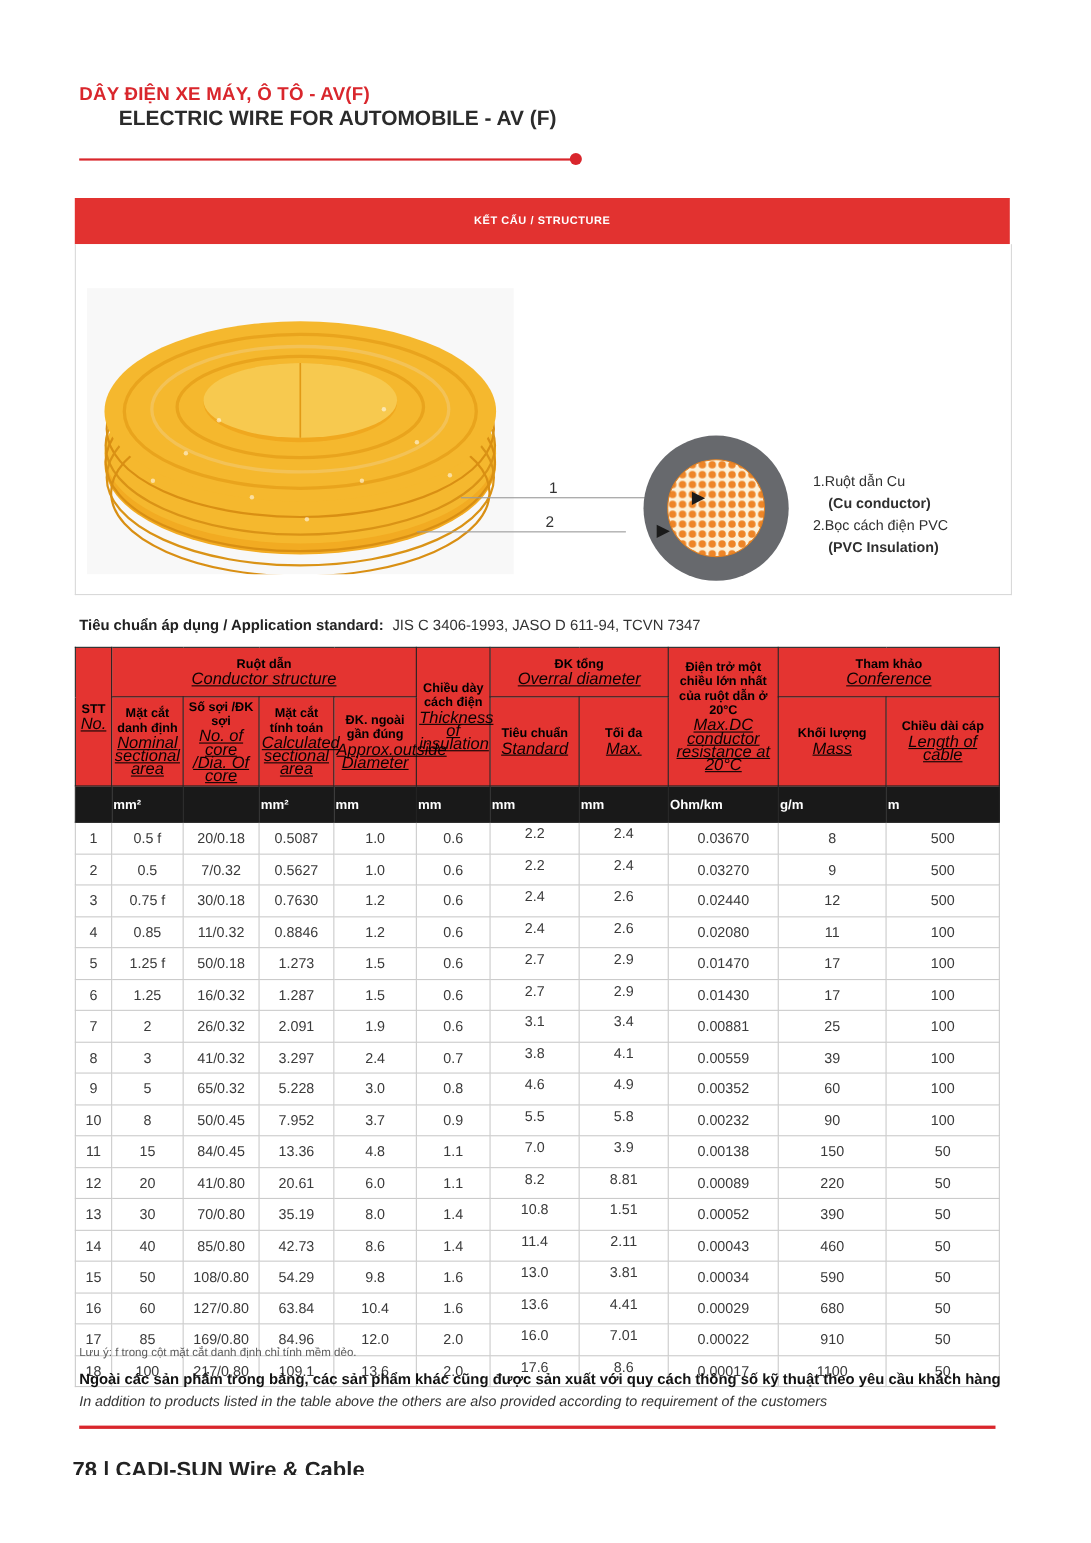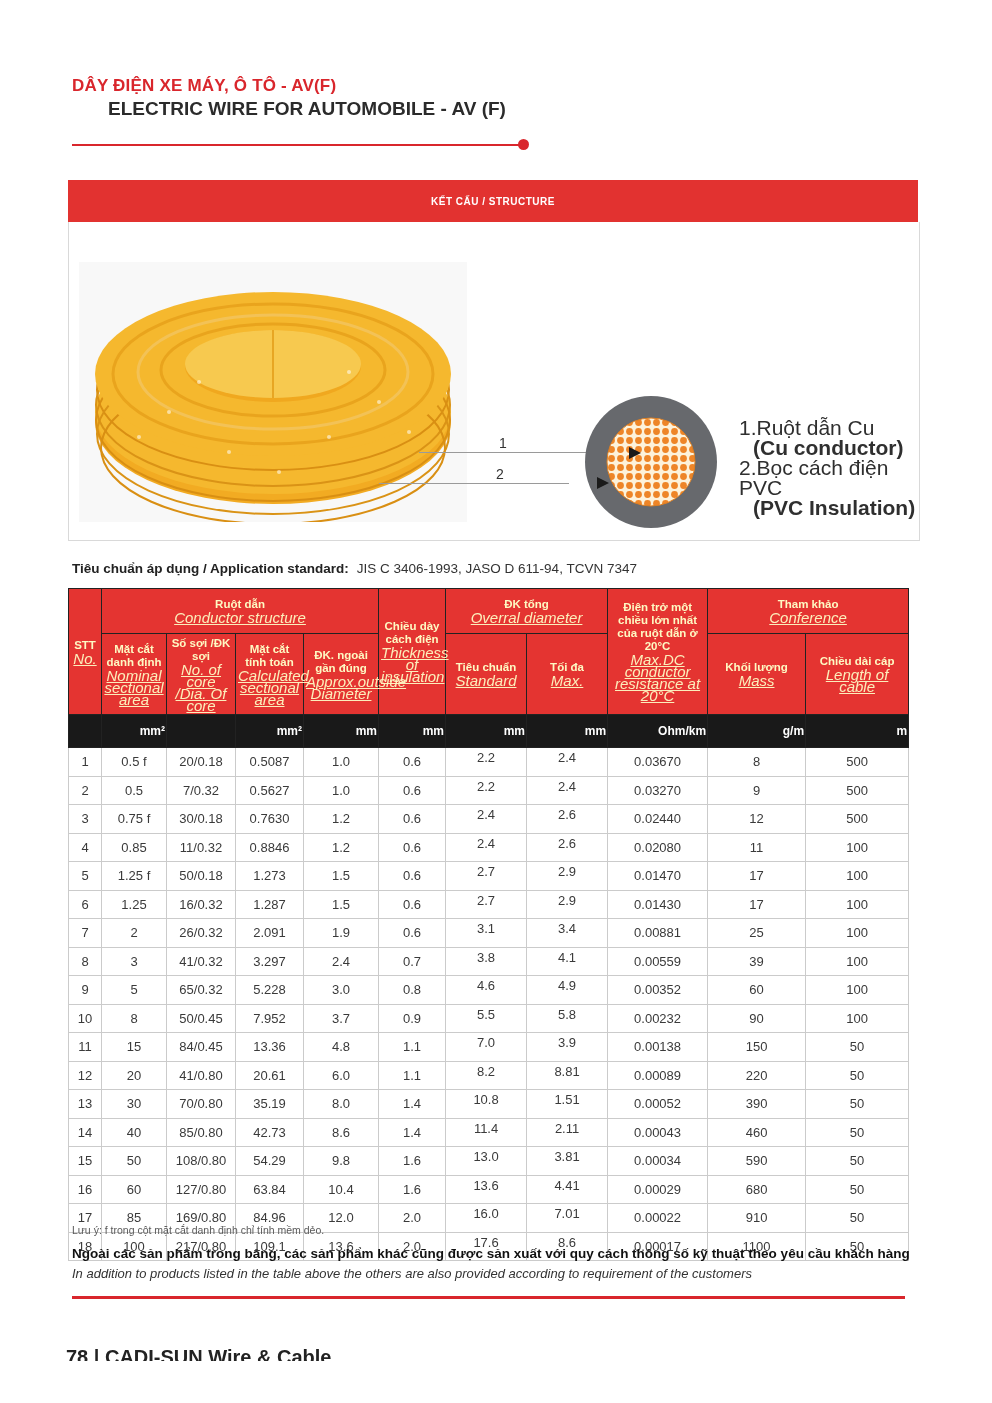--- a/index.html
+++ b/index.html
@@ -18,52 +18,52 @@
     color:#fff; font-size:10px; font-weight:bold; letter-spacing:.5px; display:flex; align-items:center; justify-content:center;}
   .struct-box{position:absolute; left:68px; top:222px; width:850px; height:318px; background:#fff; border:1px solid #d9d9d9; border-top:none;}
   .photo{position:absolute; left:10px; top:40px; width:388px; height:260px; background:#f8f8f8;}
   .leader{position:absolute; height:1px; background:#9a9a9a;}
   .leader-1{left:350px; top:230px; width:215px;}
   .leader-2{left:310px; top:261px; width:190px;}
   .callout-num{position:absolute; font-size:14px; color:#333;}
   .callout-1{left:430px; top:213px;}
   .callout-2{left:427px; top:244px;}
   .xsection{position:absolute; left:502px; top:160px; width:160px; height:160px;}
-  .legend{position:absolute; left:670px; top:196px; font-size:21px; color:#2f2f2f; line-height:20px;}
+  .legend{position:absolute; left:670px; top:206px; font-size:13px; color:#2f2f2f; line-height:20px;}
   .legend .ind{padding-left:14px;font-weight:bold;}
   
   .standard{position:absolute; left:72px; top:561px; font-size:13.5px; color:#222;}
   .standard .lbl{font-weight:bold;}
   .standard .val{font-weight:normal; margin-left:8px; color:#333;}
   
   .spec-wrap{position:absolute; left:68px; top:588px; width:840px;}
   table.spec{border-collapse:collapse; width:840px; table-layout:fixed;}
   table.spec thead th{
-    background:#e43431; color:#fef9c3; border:1px solid #222; vertical-align:middle;
+    background:#e43431; color:#000000; border:1px solid #222; vertical-align:middle;
     padding:2px 2px; font-weight:bold;
   }
   table.spec thead .vi{display:block; font-size:11.5px; line-height:13px;}
   table.spec thead .en{display:block; font-size:15px; line-height:12px; font-style:italic; font-weight:normal; opacity:.95; margin-top:1px;text-decoration:underline;}
   tr.h1 th{height:40px;}
   tr.h2 th{height:76px;}
   tr.units td{
-    background:#191919; color:#fff; font-size:12px; font-weight:bold; text-align:right;
+    background:#191919; color:#fff; font-size:12px; font-weight:bold; text-align:left;
     height:30px; border:1px solid #222;
   }
   table.spec tbody td{
     border:1px solid #cbcbcb; text-align:center; font-size:13px; color:#3a3a3a;
     height:25.5px; padding:0 2px; vertical-align:middle; background:#fff;
   }
   table.spec tbody td.c6, table.spec tbody td.c7{vertical-align:top; padding-top:2px;}
   
   .note-small{position:absolute; left:72px; top:1224px; font-size:10.5px; color:#5a5a5a;}
   .note-bold{position:absolute; left:72px; top:1246px; width:850px; font-size:13.5px; font-weight:bold; color:#111;}
   .note-italic{position:absolute; left:72px; top:1266px; width:850px; font-size:13px; font-style:italic; color:#333;}
   .rule2{position:absolute; left:72px; top:1296px; width:833px; height:3px; background:#d9262c;}
-  .footer-clip{position:absolute; left:66px; top:1326px; width:500px; height:15px; overflow:hidden;margin-top:20px;}
+  .footer-clip{position:absolute; left:66px; top:1326px; width:500px; height:15px; overflow:hidden;}
   .footer-text{font-size:20px; font-weight:bold; color:#222;}
 </style>
 </head>
 <body>
 
 <div class="page">
 
   <div class="title-vi">DÂY ĐIỆN XE MÁY, Ô TÔ - AV(F)</div>
   <div class="title-en">ELECTRIC WIRE FOR AUTOMOBILE - AV (F)</div>
   <div class="rule"></div>

